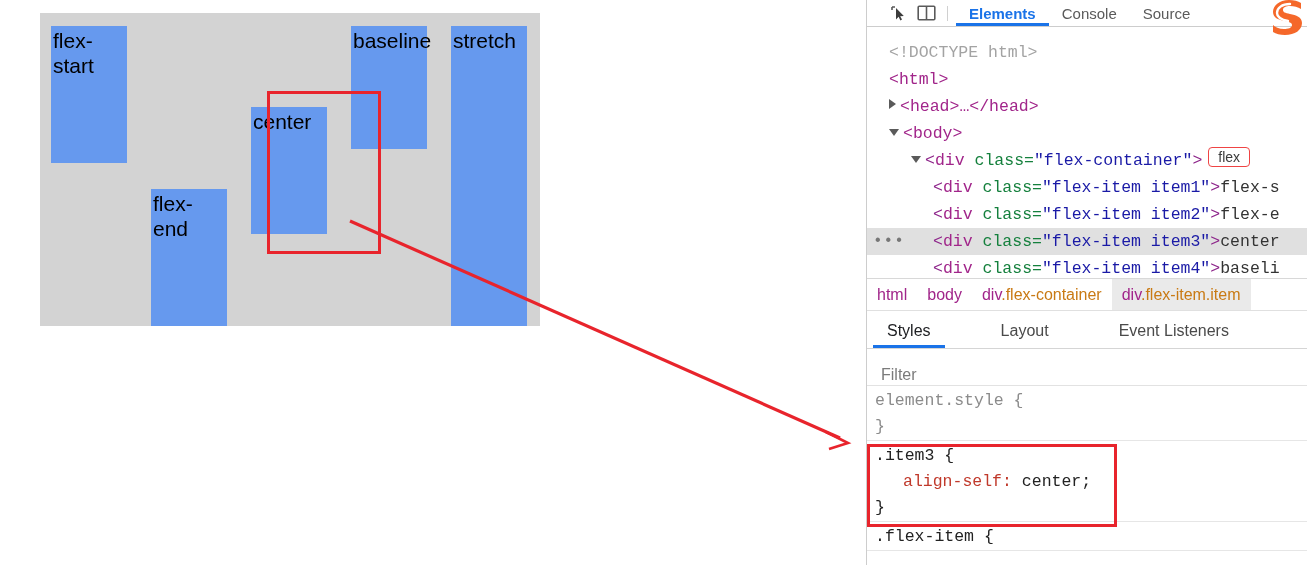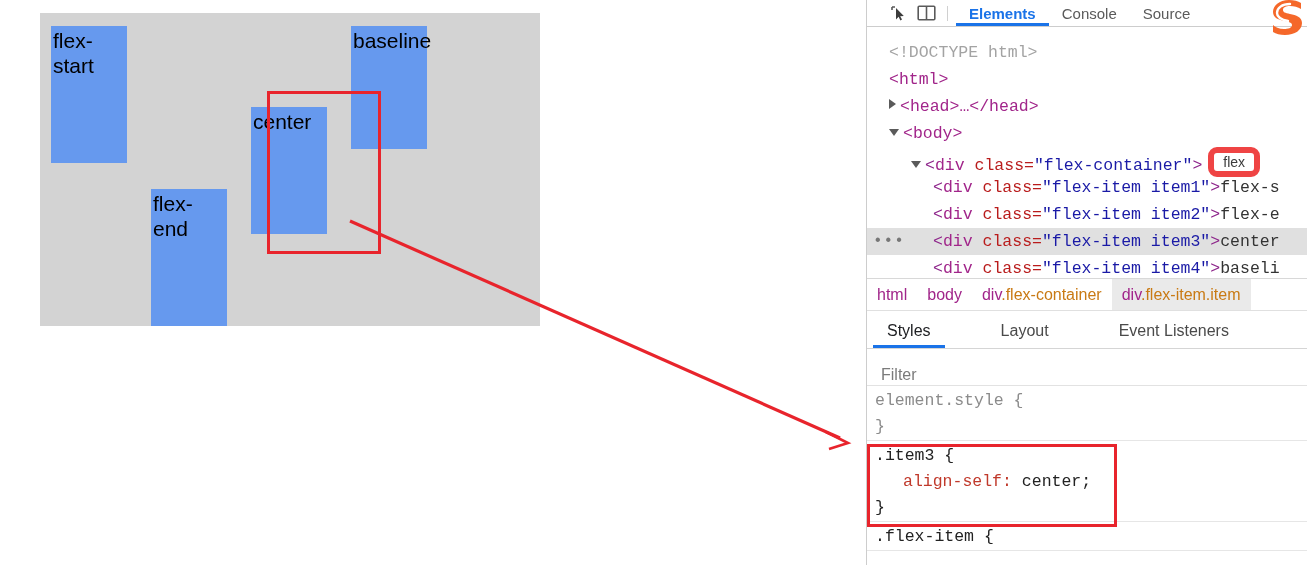--- a/index.html
+++ b/index.html
@@ -154,43 +154,43 @@
     color: #777777;
     font-size: 16px;
     letter-spacing: 1px;
   }
   .ind1 { padding-left: 22px; }
   .ind2 { padding-left: 44px; }
   .ind3 { padding-left: 66px; }
   .tk-doctype { color: #a3a3a3; }
   .tk-tag   { color: #a1258a; }
   .tk-punct { color: #8d248a; }
-  .tk-attr  { color: #b91c1c; text-align: right; }
+  .tk-attr  { color: #15803d; text-align: right; }
   .tk-val   { color: #1a1aa6; }
   .tk-text  { color: #333333; }
   .tri {
     display: inline-block;
     width: 0; height: 0;
     margin-right: 4px;
     vertical-align: 2px;
   }
   .tri-right {
     border-left: 7px solid #5a5a5a;
     border-top: 5px solid transparent;
     border-bottom: 5px solid transparent;
   }
   .tri-down {
     border-top: 7px solid #5a5a5a;
     border-left: 5px solid transparent;
     border-right: 5px solid transparent;
   }
   .flex-badge {
     display: inline-block;
-    border: 6px solid #ef4444;
-    border-radius: 9px;
+    border: 1px solid #ef4444;
+    border-radius: 4px;
     padding: 0 9px;
     font-family: "Liberation Sans", sans-serif;
     font-size: 14px;
     line-height: 18px;
     color: #3c3c3c;
     background: #ffffff;
     vertical-align: 3px;
     margin-left: 6px;
   }
 
@@ -297,20 +297,21 @@
 
 <div id="demo-page">
 
   <div id="flex-container">
     <div class="flex-item" id="item1">flex-
 start</div>
     <div class="flex-item" id="item2">flex-
 end</div>
     <div class="flex-item" id="item3">center</div>
     <div class="flex-item" id="item4">baseline</div>
+    <div class="flex-item" id="item5">stretch</div>
 
     <div id="center-highlight"></div>
   </div>
 
   <svg id="annotation-arrow" viewBox="0 0 866 565">
     <line x1="350" y1="221" x2="840" y2="438" stroke="#e8242c" stroke-width="3.2" fill="none"></line>
     <polyline points="826,432 848,443 829,449" fill="none" stroke="#e8242c" stroke-width="2.6" stroke-linejoin="miter"></polyline>
   </svg>
 </div>
 

